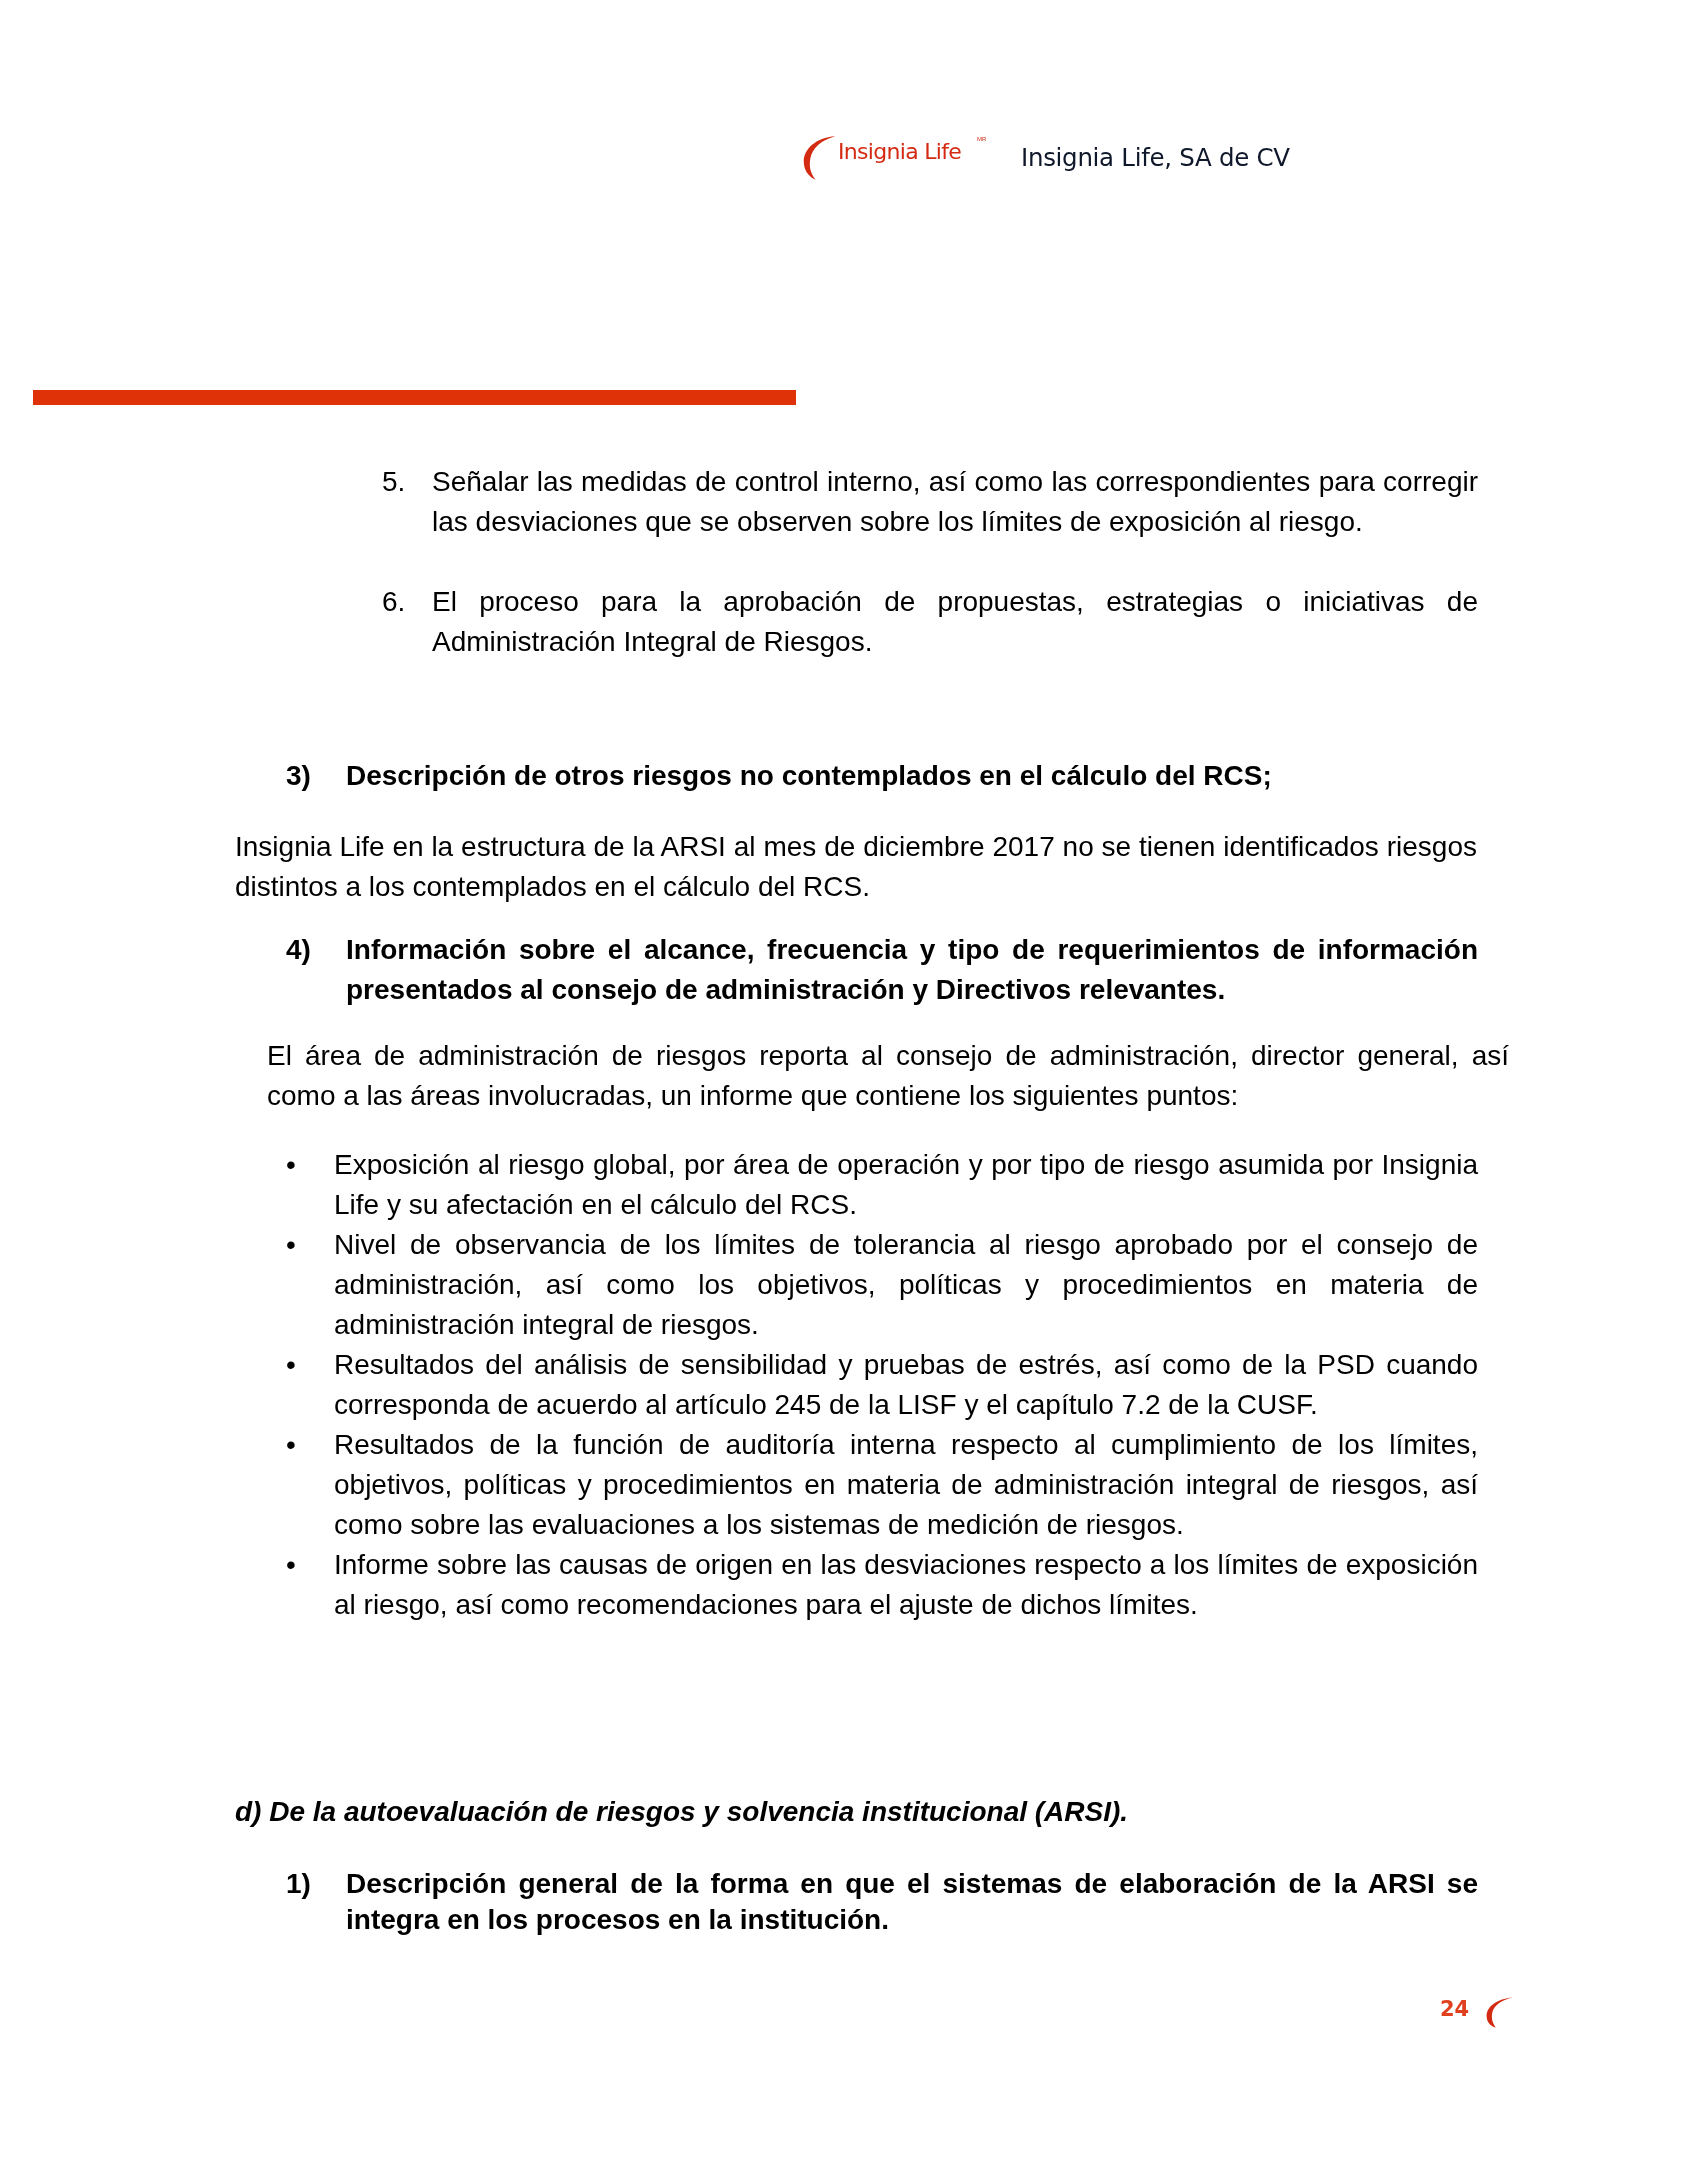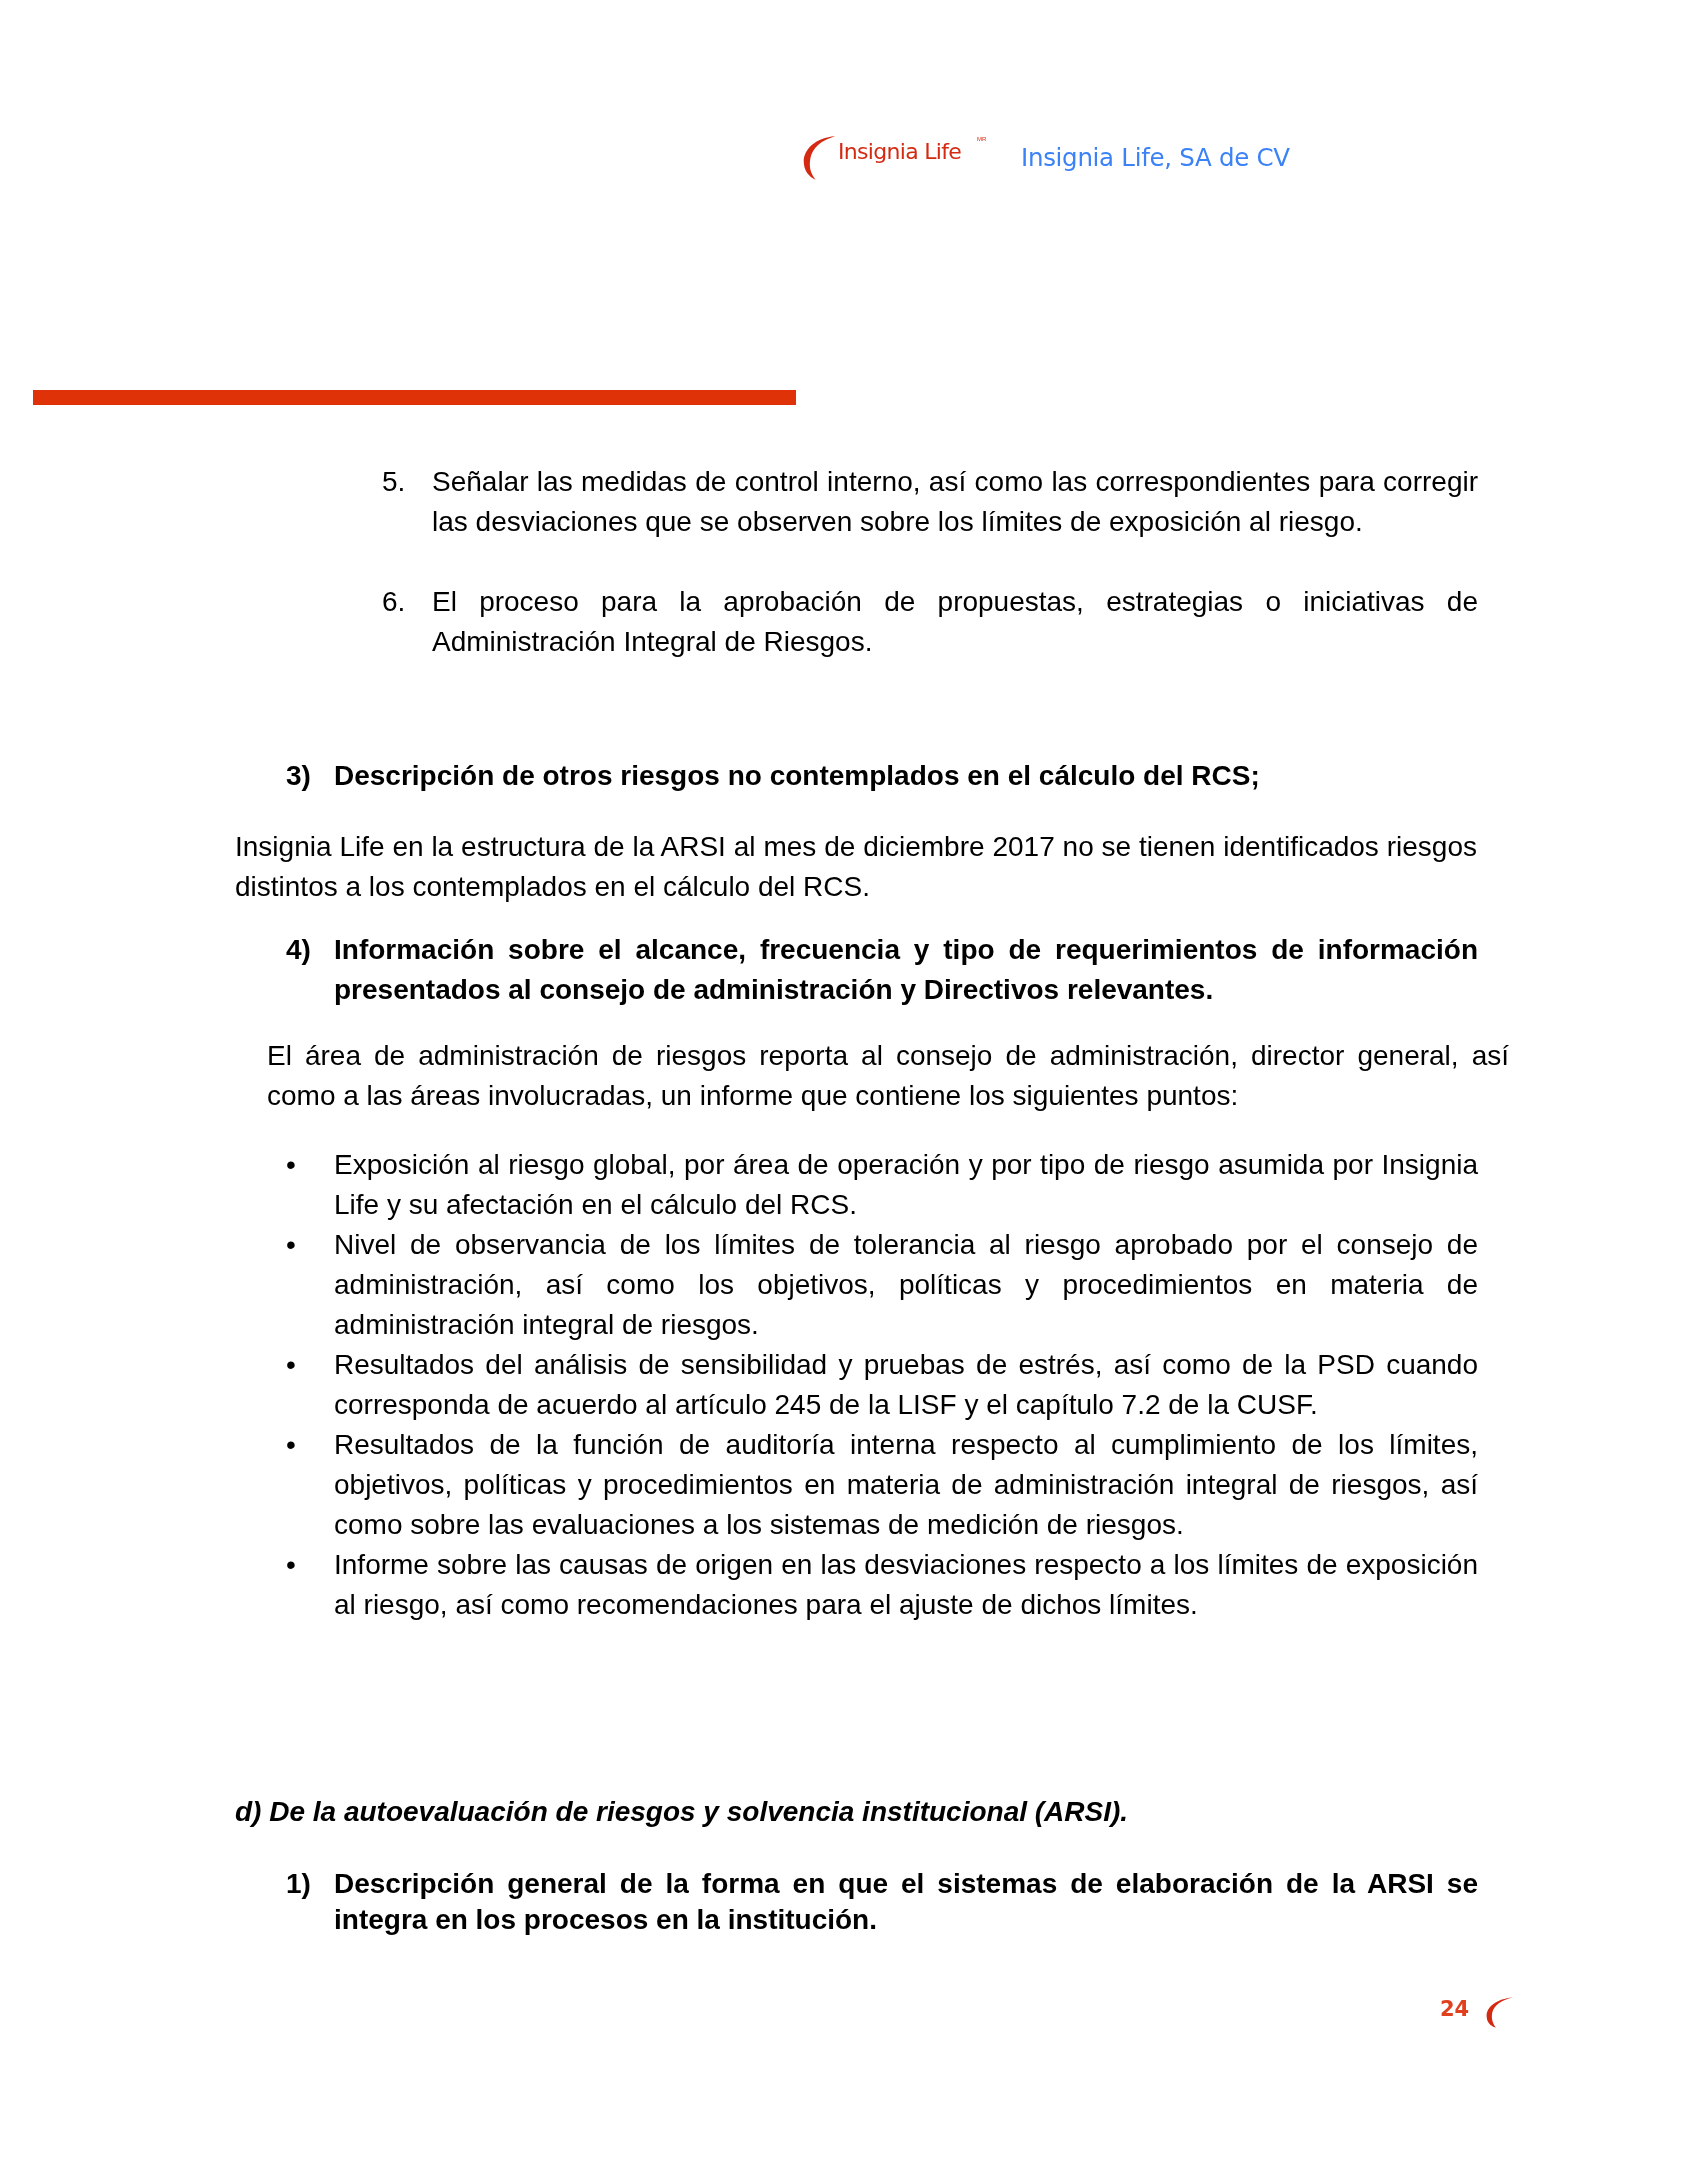--- a/index.html
+++ b/index.html
@@ -5,32 +5,32 @@
   html, body { margin: 0; padding: 0; }
   body {
     width: 1687px; height: 2183px; position: relative; background: #ffffff;
     font-family: "Liberation Sans", sans-serif; color: #000;
     overflow: hidden;
   }
   .abs { position: absolute; }
   .logo { left: 801px; top: 135px; width: 198px; height: 46px; }
   .logo-text { position: absolute; left: 37px; top: 4px; font-family: "DejaVu Sans", sans-serif; font-size: 22px; color: #d42a12; letter-spacing: -0.7px; white-space: nowrap; }
   .logo-mr { position: absolute; left: 176px; top: 1.3px; font-size: 6px; color: #d42a12; font-family: "Liberation Sans", sans-serif; }
-  .company { left: 1021px; top: 143px; font-family: "DejaVu Sans", sans-serif; font-size: 24.5px; color: #3b82f6; white-space: nowrap; letter-spacing: -0.3px; }
+  .company { left: 1021px; top: 143px; font-family: "DejaVu Sans", sans-serif; font-size: 24.5px; color: #0f172a; white-space: nowrap; letter-spacing: -0.3px; }
   .redbar { left: 33px; top: 390px; width: 763px; height: 14.6px; background: #e03208; }
 
   .txt { font-size: 28px; line-height: 40px; text-align: justify; text-align-last: left; }
   .num-item { position: absolute; left: 382px; width: 1096px; }
   .num-item .n { position: absolute; left: 0; top: 0; }
   .num-item .t { margin-left: 50px; }
 
   .head { font-weight: bold; font-size: 28px; line-height: 40px; }
   .head-item { position: absolute; left: 286px; width: 1192px; }
   .head-item .n { position: absolute; left: 0; top: 0; }
-  .head-item .t { margin-left: 48px; text-align: justify; text-align-last: left; }
+  .head-item .t { margin-left: 60px; text-align: justify; text-align-last: left; }
 
   .para { position: absolute; left: 235px; width: 1242px; }
 
   .bullet-list { position: absolute; left: 286px; top: 1145px; width: 1192px; }
   .bullet { position: relative; }
   .bullet .dot { position: absolute; left: 0; top: 0; font-size: 28px; line-height: 40px; }
   .bullet .t { margin-left: 48px; }
 
   .pagenum { left: 1440px; top: 1993px; width: 79px; height: 40px; }
   .pagenum .n { position: absolute; left: 0; top: 4px; font-family: "DejaVu Sans", sans-serif; font-weight: bold; font-size: 21px; color: #e0401e; }

